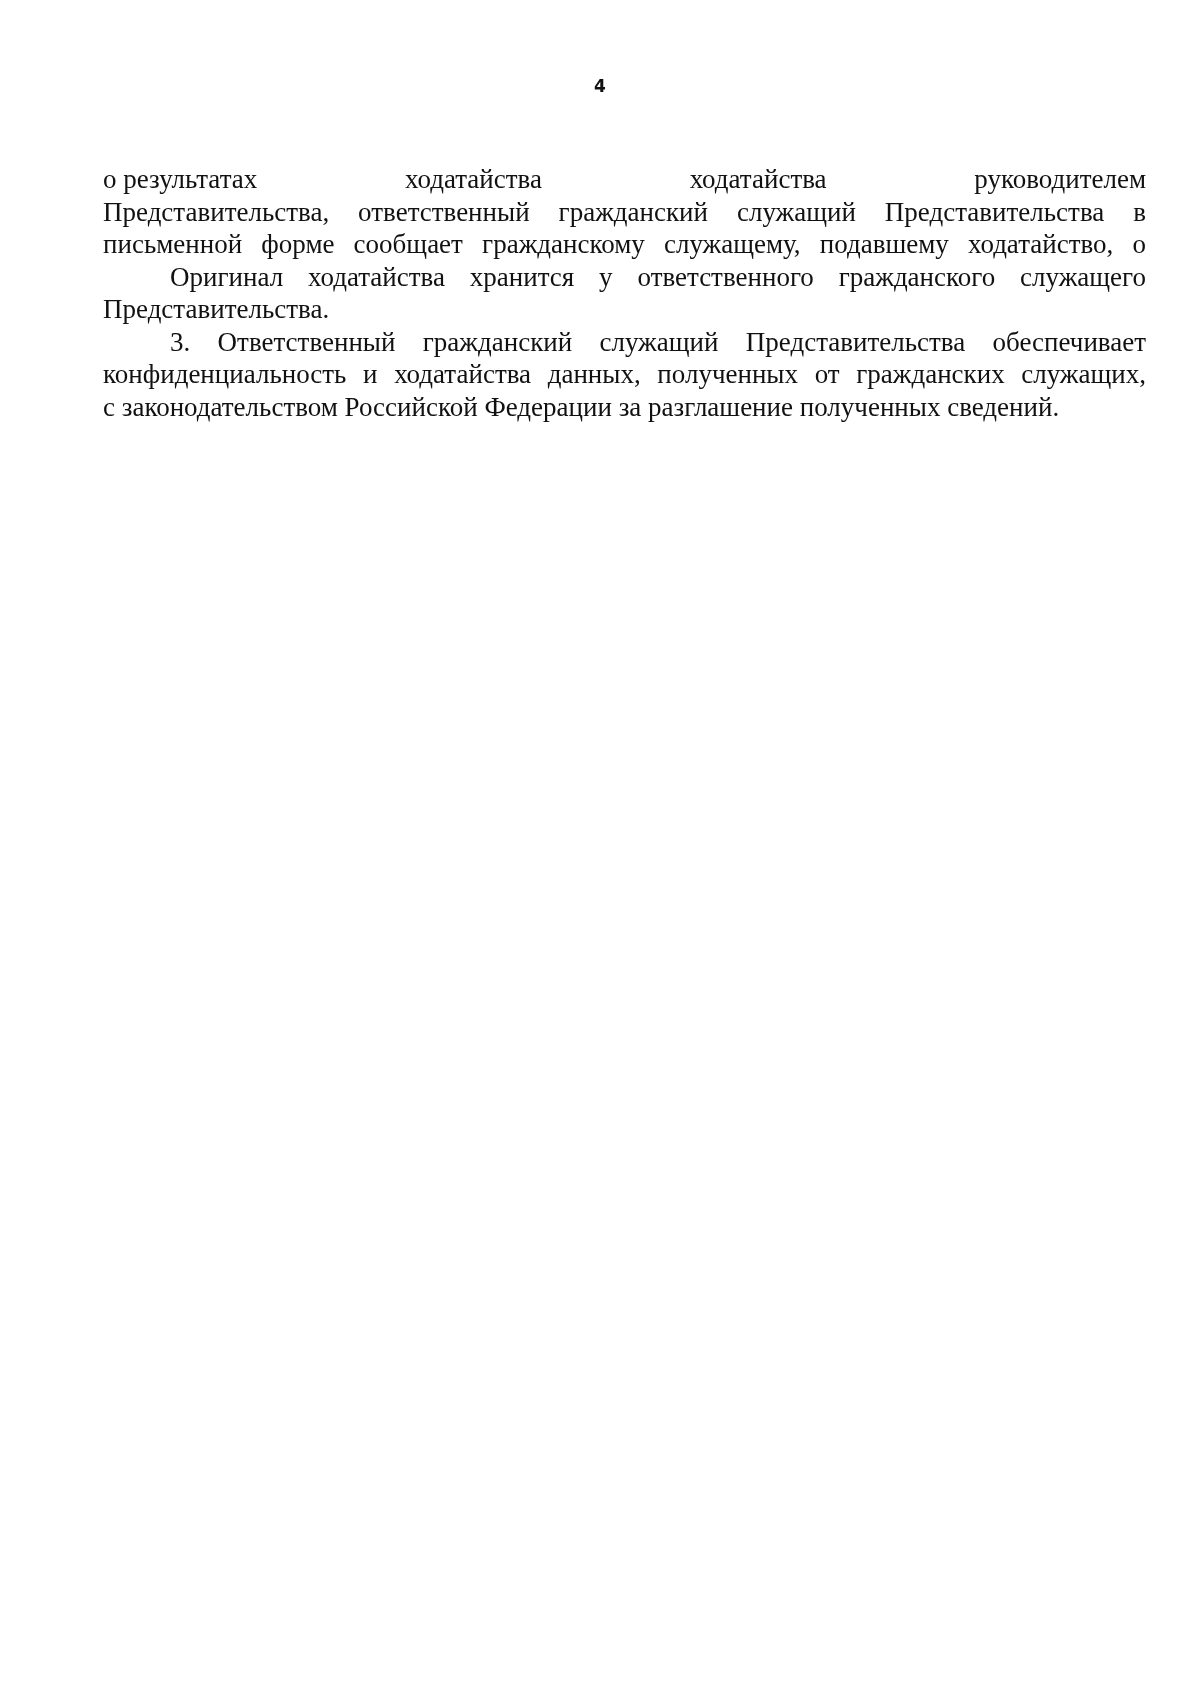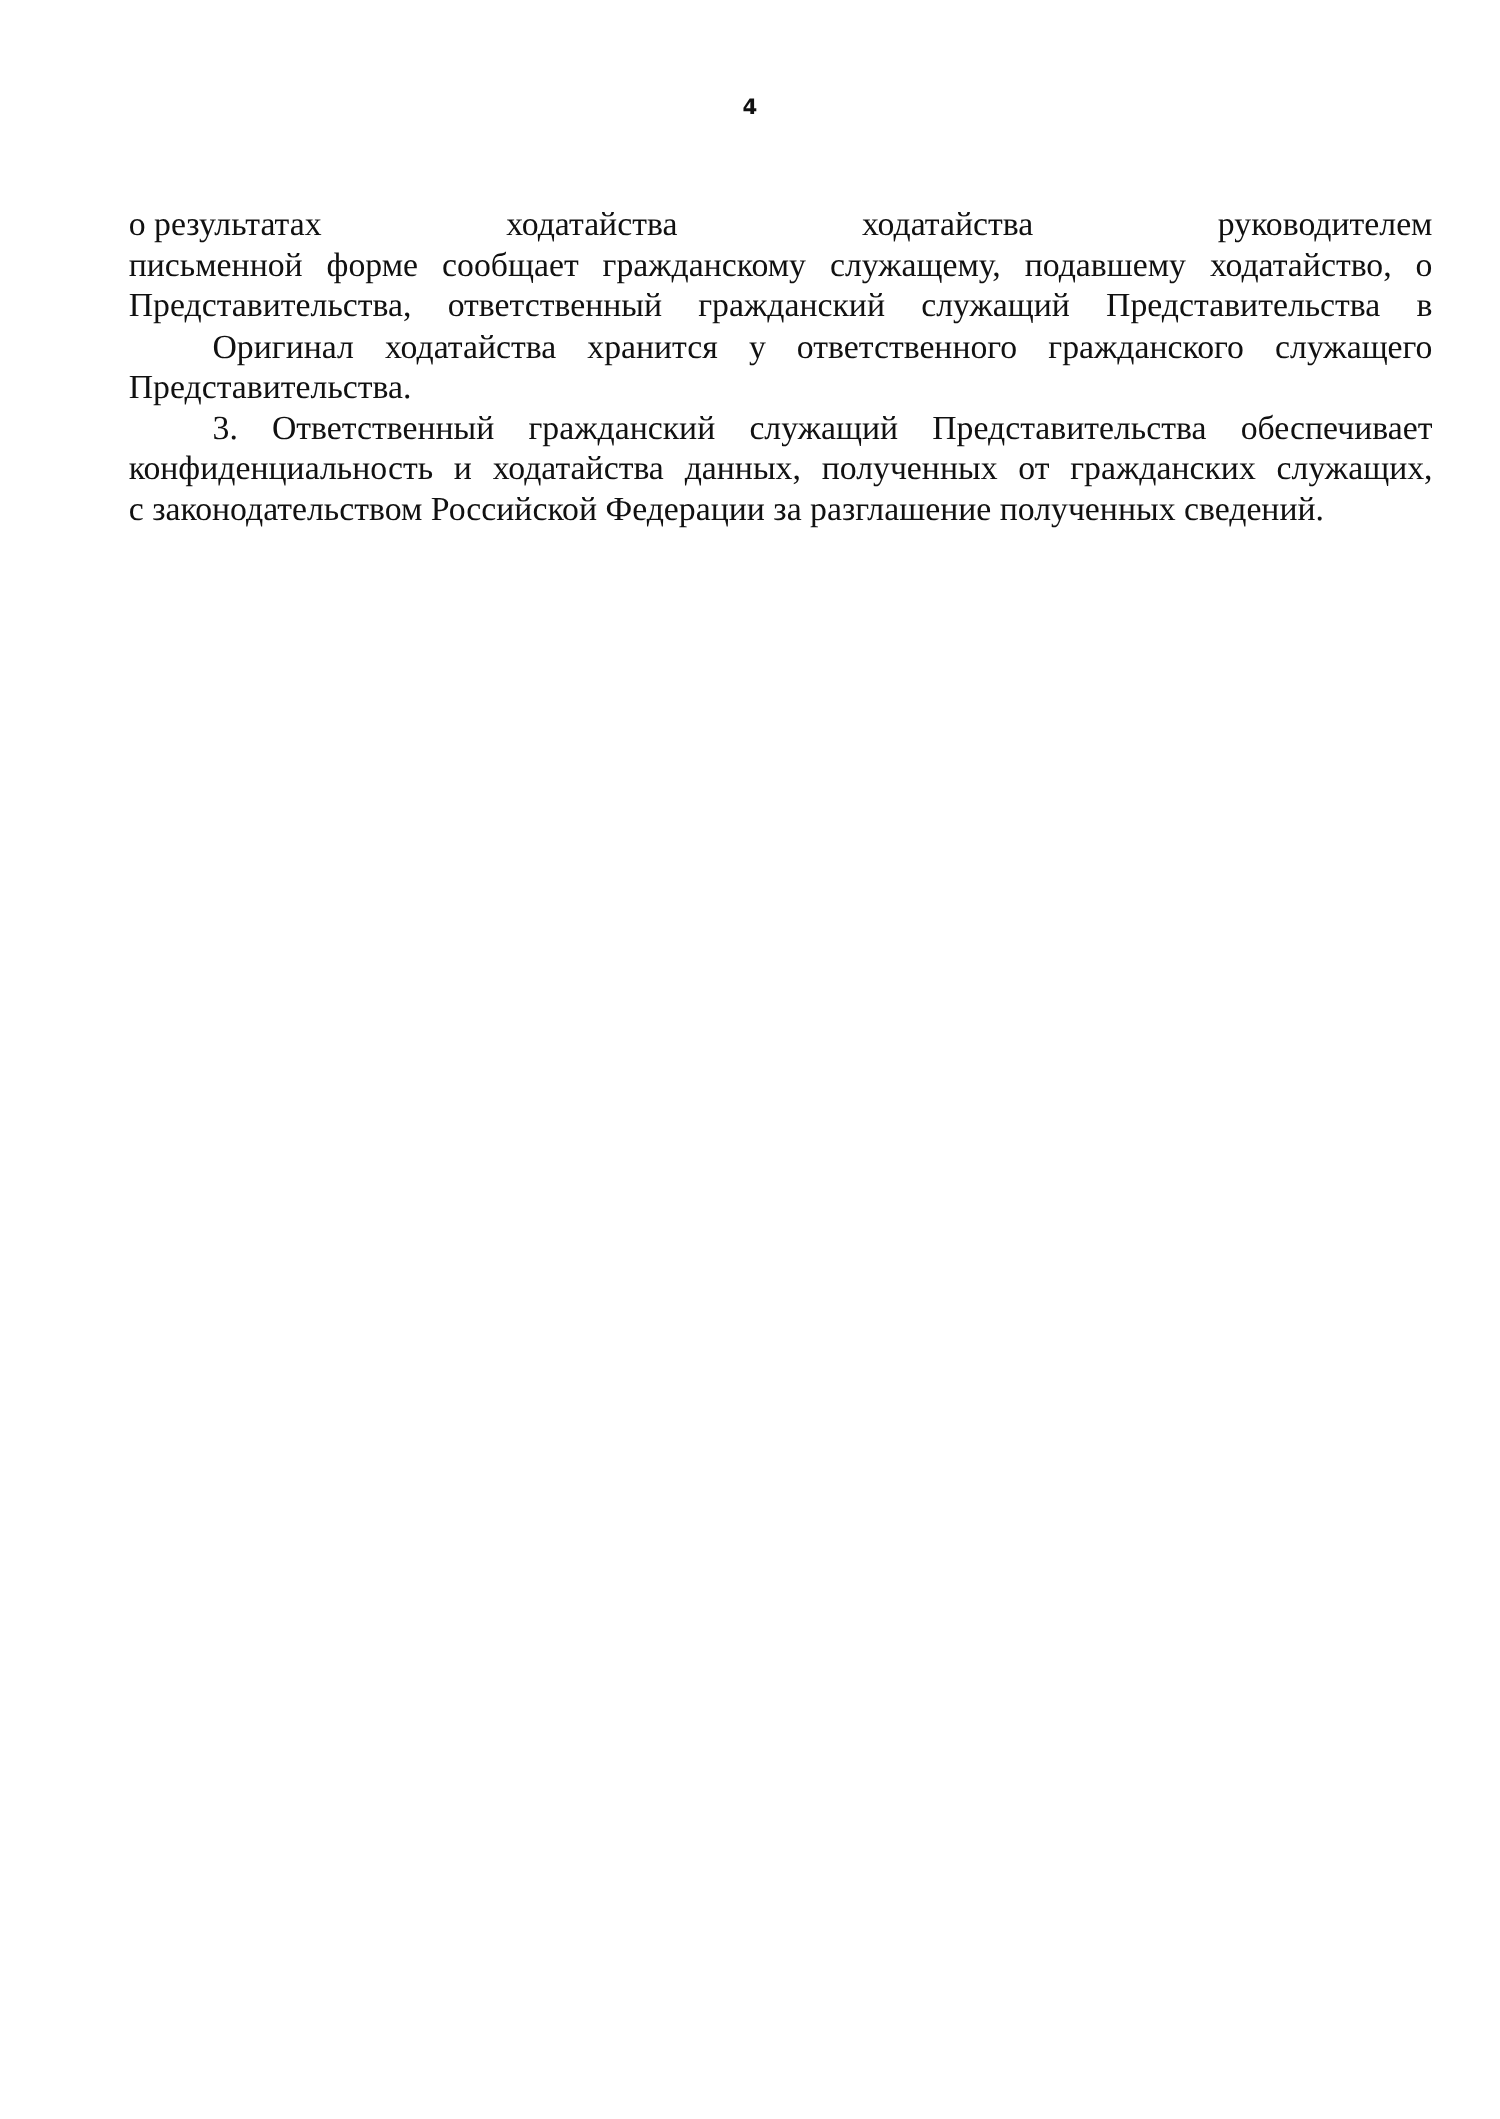--- a/index.html
+++ b/index.html
@@ -28,22 +28,22 @@
 
   <div class="body-text">
 
     <div>
       <div class="line justify-row">
         <span>о результатах</span>
         <span>ходатайства</span>
         <span>ходатайства</span>
         <span>руководителем</span>
       </div>
+      <span class="line">Представительства, ответственный гражданский служащий Представительства в</span>
       <span class="line">письменной форме сообщает гражданскому служащему, подавшему ходатайство, о</span>
-      <span class="line">Представительства, ответственный гражданский служащий Представительства в</span>
     </div>
 
     <div>
       <span class="line indent">Оригинал ходатайства хранится у ответственного гражданского служащего</span>
       <span class="line last">Представительства.</span>
     </div>
 
     <div>
       <span class="line indent">3. Ответственный гражданский служащий Представительства обеспечивает</span>
       <span class="line">конфиденциальность и ходатайства данных, полученных от гражданских служащих,</span>

